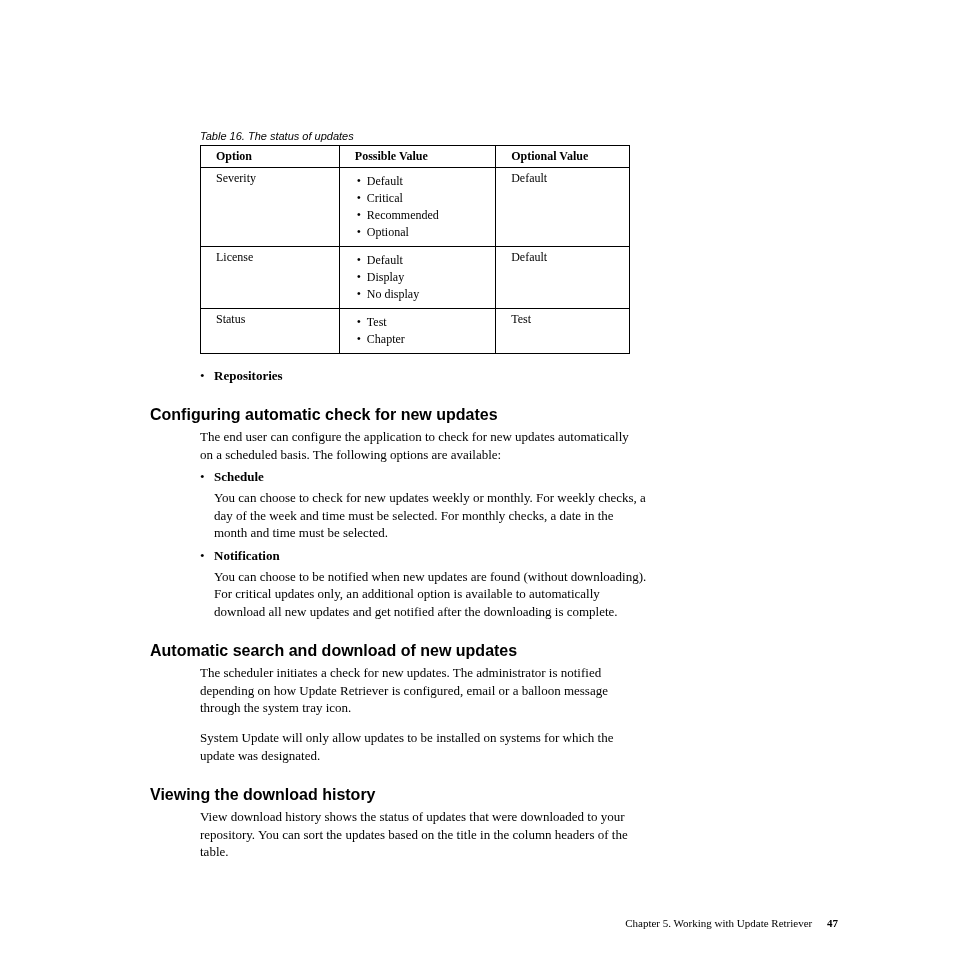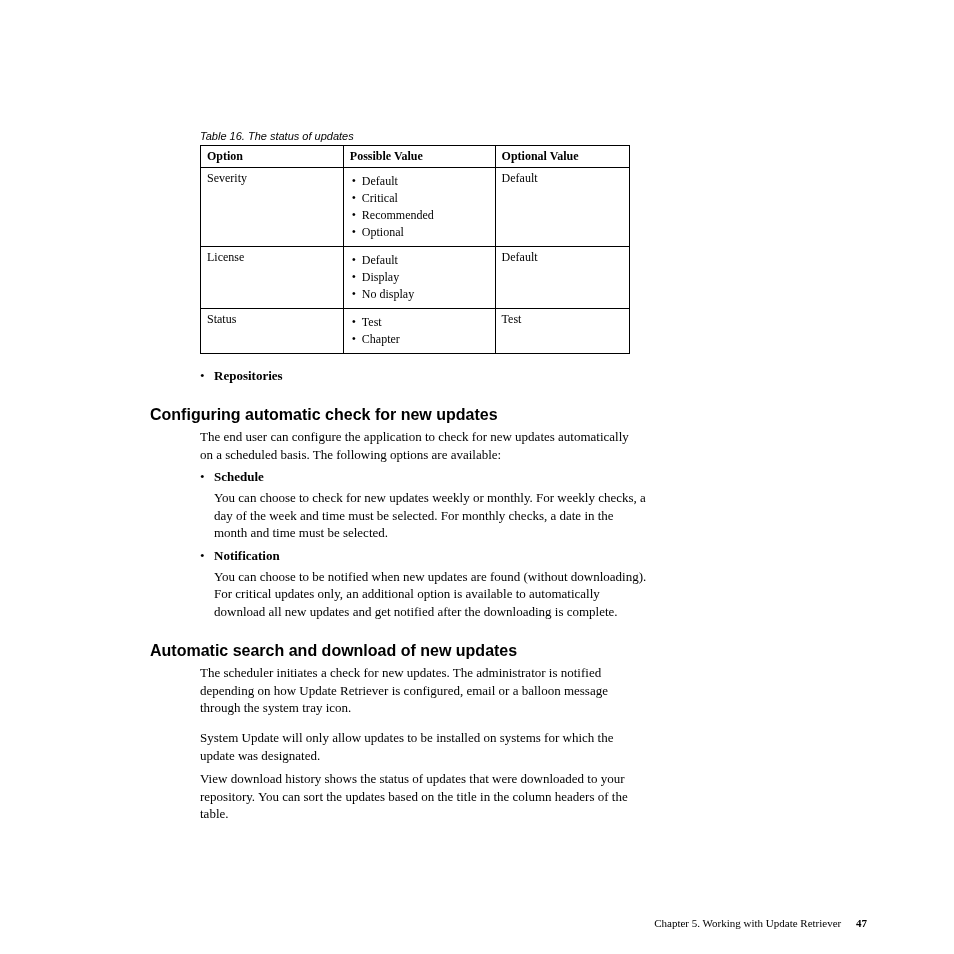--- a/index.html
+++ b/index.html
@@ -26,21 +26,21 @@
   table.opt {
     border-collapse: collapse;
     margin-left: 50px;
     width: 430px;
     font-size: 12px;
   }
   table.opt th, table.opt td {
     border: 1px solid #000;
     text-align: left;
     vertical-align: top;
-    padding: 3px 6px;
+    padding: 3px 15px;
   }
   table.opt th {
     font-weight: bold;
     font-size: 12px;
   }
   .col-option  { width: 140px; }
   .col-possible{ width: 145px; }
   .col-default { width: 130px; }
   ul.cell-list {
     margin: 2px 0 2px 0;
@@ -93,21 +93,21 @@
     max-width: 435px;
     margin-top: 4px;
     margin-bottom: 6px;
   }
   .footer {
     position: absolute;
     bottom: 25px;
     left: 0;
     width: 954px;
     text-align: right;
-    padding-right: 87px;
+    padding-right: 116px;
     box-sizing: border-box;
     font-size: 11px;
   }
   .footer .chapter-label { margin-right: 12px; }
   .footer .page-num { font-weight: bold; }
 </style>
 </head>
 <body>
 
 <div class="page">
@@ -181,20 +181,21 @@
       <span class="bullet-dot">•</span>
       <span class="bullet-title">Notification</span>
     </div>
     <div class="bullet-body">You can choose to be notified when new updates are found (without downloading). For critical updates only, an additional option is available to automatically download all new updates and get notified after the downloading is complete.</div>
   </div>
 
   <h2 class="sec">Automatic search and download of new updates</h2>
   <div class="para">The scheduler initiates a check for new updates. The administrator is notified depending on how Update Retriever is configured, email or a balloon message through the system tray icon.</div>
   <div class="para" style="margin-top:12px;">System Update will only allow updates to be installed on systems for which the update was designated.</div>
 
+  <h2 class="sec">Viewing the download history</h2>
   <div class="para">View download history shows the status of updates that were downloaded to your repository. You can sort the updates based on the title in the column headers of the table.</div>
 
 </div>
 
 <div class="footer">
   <span class="chapter-label">Chapter 5. Working with Update Retriever</span>
   <span class="page-num">47</span>
 </div>
 
 </body></html>

